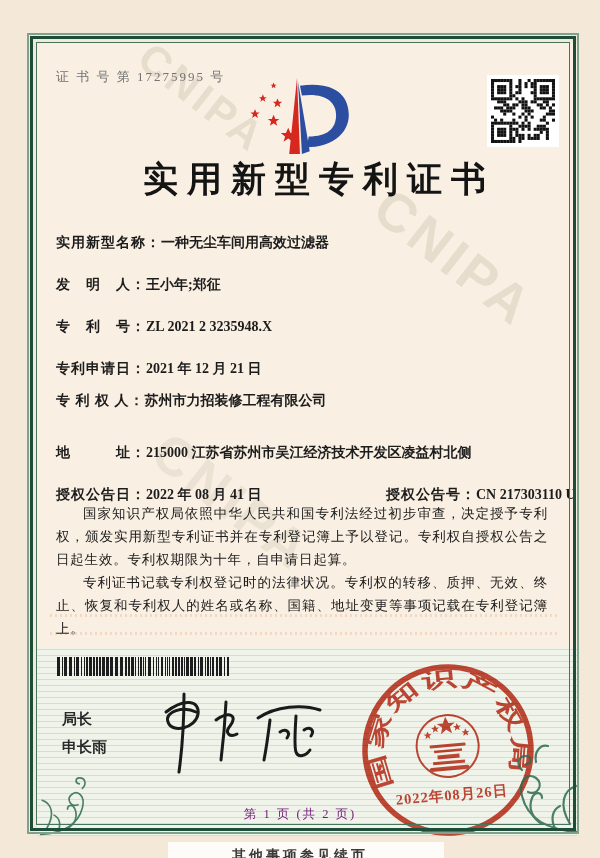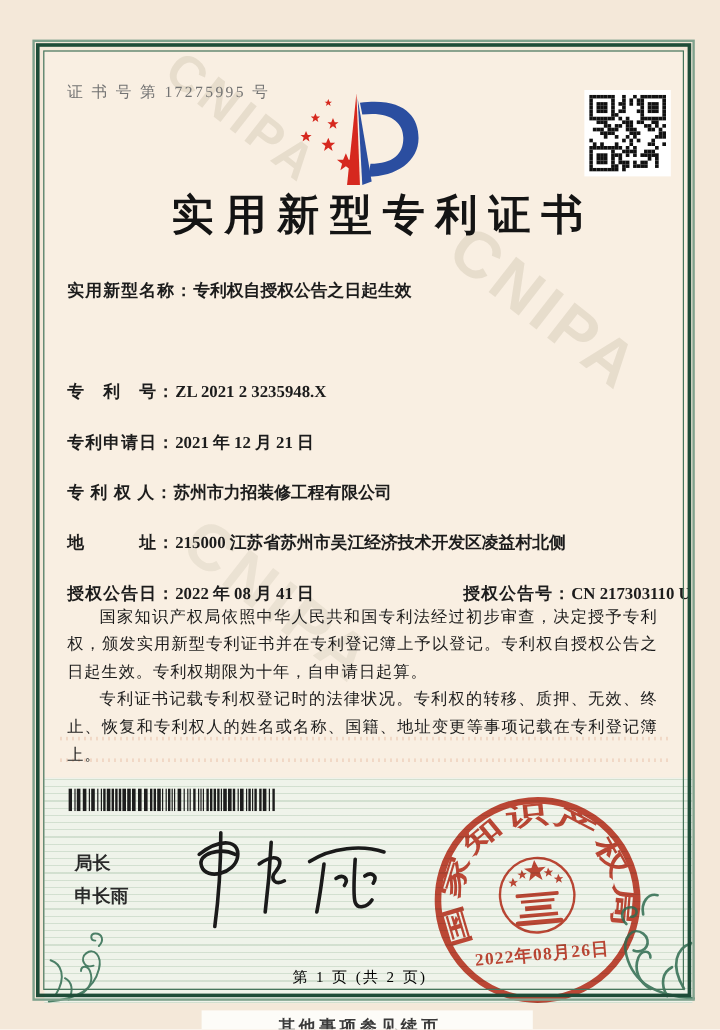--- a/index.html
+++ b/index.html
@@ -46,21 +46,21 @@
   .sig-title{position:absolute; left:62px; top:710px; font-size:15px; font-weight:700;
     font-family:"Liberation Sans","DejaVu Sans",sans-serif; color:#2a2a2a;}
   .sig-name{position:absolute; left:62px; top:738px; font-size:15px; font-weight:700;
     font-family:"Liberation Sans","DejaVu Sans",sans-serif; color:#2a2a2a;text-align:right;}
   .signature{position:absolute; left:138px; top:688px; width:195px; height:92px;}
   .seal{position:absolute; left:358px; top:660px; width:180px; height:180px;
     transform:rotate(-5deg); opacity:.92; mix-blend-mode:multiply;}
   .orn-right{position:absolute; left:500px; top:732px; width:80px; height:102px;}
   .orn-left{position:absolute; left:33px; top:760px; width:72px; height:76px; transform:scaleX(-1);}
   .footer-page{position:absolute; left:0; top:806px; width:100%; text-align:center;
-    font-size:12.5px; letter-spacing:2px; color:#000000;}
+    font-size:12.5px; letter-spacing:2px; color:#701a75;}
   .cont-note{position:absolute; left:0; top:847px; width:100%; text-align:center;
     font-size:14px; font-weight:600; letter-spacing:3px; color:#3a3a3a;}
 </style>
 </head>
 <body>
 
 <div class="page">
 
   <div class="paper-top"></div>
   <div class="paper-bottom"></div>
@@ -309,29 +309,32 @@
         <rect x="16.67" y="66.67" width="3.33" height="3.33"></rect>
         <rect x="20.00" y="66.67" width="3.33" height="3.33"></rect>
         <rect x="23.33" y="66.67" width="3.33" height="3.33"></rect>
         <rect x="30.00" y="66.67" width="3.33" height="3.33"></rect>
       </g>
   </svg>
 
   <div class="title">实用新型专利证书</div>
 
   <div class="field" style="top:234px">
-    <span class="lbl">实用新型名称：</span><span>专利权自授权公告之日起生效</span>
+    <span class="lbl">实用新型名称：</span><span>一种无尘车间用高效过滤器</span>
+  </div>
+  <div class="field" style="top:276px">
+    <span class="lbl">发　明　人：</span><span>王小年;郑征</span>
   </div>
   <div class="field" style="top:318px">
     <span class="lbl">专　利　号：</span><span>ZL 2021 2 3235948.X</span>
   </div>
   <div class="field" style="top:360px">
     <span class="lbl">专利申请日：</span><span>2021 年 12 月 21 日</span>
   </div>
-  <div class="field" style="top:402px">
+  <div class="field" style="top:392px">
     <span class="lbl">专 利 权 人：</span><span>苏州市力招装修工程有限公司</span>
   </div>
   <div class="field" style="top:444px">
     <span class="lbl">地　　　址：</span><span>215000 江苏省苏州市吴江经济技术开发区凌益村北侧</span>
   </div>
   <div class="field" style="top:486px; width:500px">
     <span class="lbl">授权公告日：</span><span>2022 年 08 月 41 日</span>
     <span class="grant-no">
       <span class="lbl">授权公告号：</span><span>CN 217303110 U</span>
     </span>

